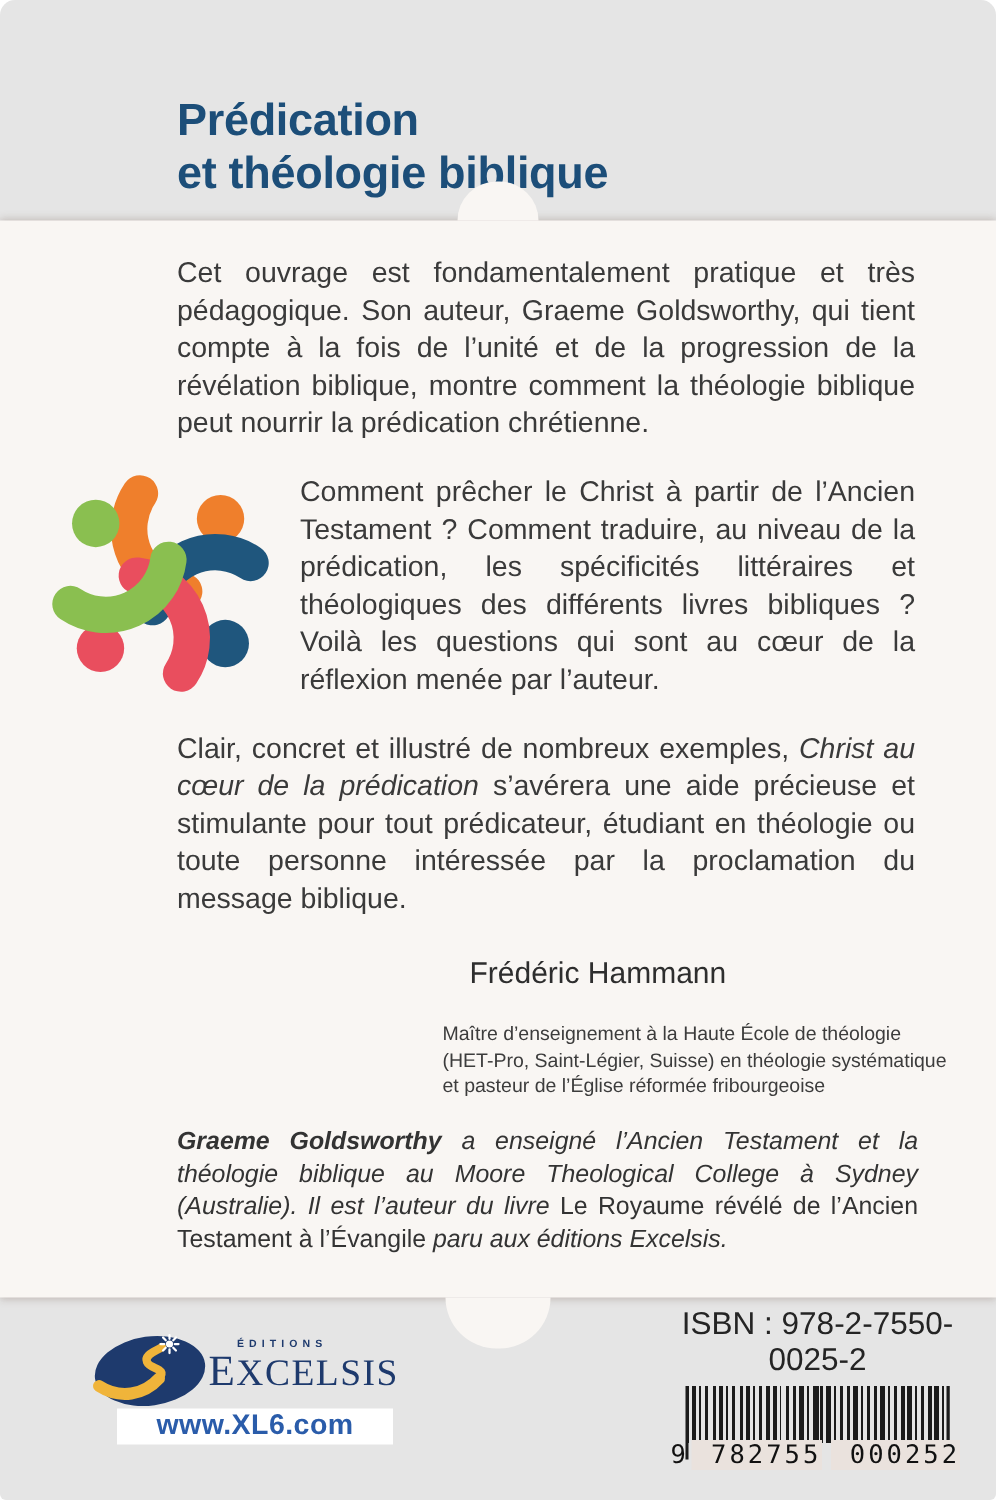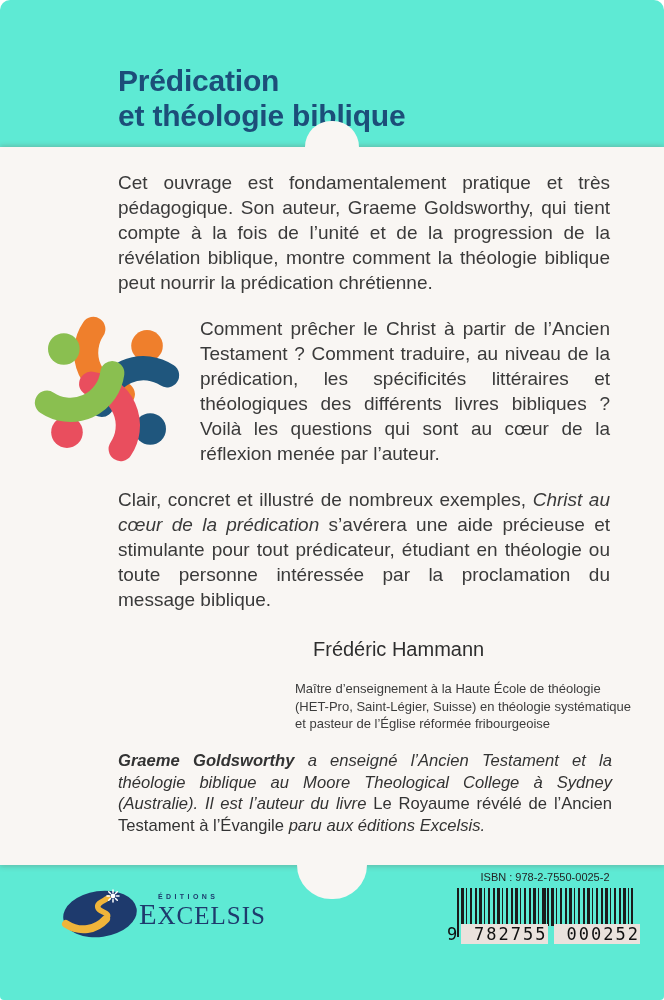--- a/index.html
+++ b/index.html
@@ -1,18 +1,18 @@
 <!DOCTYPE html>
 <html><head>
 <meta charset="utf-8">
 <style>
   html,body{margin:0;padding:0;background:#ffffff;}
   .cover{
     position:relative; width:664px; height:1000px; margin:0 auto;
-    background:#5eead4; overflow:hidden;
+    background:#e5e5e5; overflow:hidden;
     border-radius:10px 10px 4px 4px;
     font-family:"Liberation Sans", sans-serif;
     -webkit-font-smoothing:antialiased;
   }
   
   .title-block{position:absolute; left:118px; top:63px;}
   .title-block h1{
     margin:0; font-size:30px; line-height:35px; font-weight:700;
     color:#1c4e79; letter-spacing:-0.2px;
   }
@@ -64,21 +64,21 @@
     color:#1e3a6d; line-height:26px;
   }
   .publisher-name::first-letter{font-size:115%;}
   .website-bar{
     position:absolute; left:78px; top:74px; width:184px; height:24px;
     background:#ffffff; display:flex; align-items:center; justify-content:center;
   }
   .website-bar span{font-size:19px; font-weight:700; color:#2a5caa; letter-spacing:.3px;}
   .sale-col{position:absolute; left:438px; top:1px; width:214px; text-align:center; color:#1d1d1d;}
   .price{margin:0; font-size:20.5px; font-weight:600;}
-  .isbn{margin:5px 0 0; font-size:11px; color:#242424;}
+  .isbn{margin:5px 0 0; font-size:21px; color:#242424;}
   .barcode{position:relative; width:196px; height:58px; margin:5px auto 0;}
   .barcode .bars{
     position:absolute; left:10px; right:10px; top:0; height:38px;
     background:repeating-linear-gradient(90deg,
       #1b1b1b 0 2px, rgba(0,0,0,0) 2px 4px,
       #1b1b1b 4px 7px, rgba(0,0,0,0) 7px 9px,
       #1b1b1b 9px 10px, rgba(0,0,0,0) 10px 13px,
       #1b1b1b 13px 15px, rgba(0,0,0,0) 15px 18px);
   }
   .barcode .guard{position:absolute; top:0; width:2px; height:49px; background:#1b1b1b;}
@@ -158,20 +158,23 @@
         </g>
         <g stroke="#ffffff" stroke-width="1.5" stroke-linecap="round">
           <circle cx="53" cy="8" r="2.4" fill="#ffffff" stroke="none"></circle>
           <path d="M56.5 8 L59 8 M49.5 8 L47 8 M53 4.5 L53 2 M53 11.5 L53 14
                    M55.5 5.5 L57.3 3.7 M50.5 5.5 L48.7 3.7 M55.5 10.5 L57.3 12.3 M50.5 10.5 L48.7 12.3"></path>
         </g>
       </svg>
     </div>
     <div class="editions-label">ÉDITIONS</div>
     <div class="publisher-name">EXCELSIS</div>
+    <div class="website-bar">
+      <span>www.XL6.com</span>
+    </div>
 
     <div class="sale-col">
       <p class="isbn">ISBN&nbsp;: 978-2-7550-0025-2</p>
       <div class="barcode">
         <div class="bars"></div>
         <div class="guard g-left"></div>
         <div class="guard g-mid"></div>
         <div class="guard g-right"></div>
         <div class="digits">
           <span class="lead">9</span>

